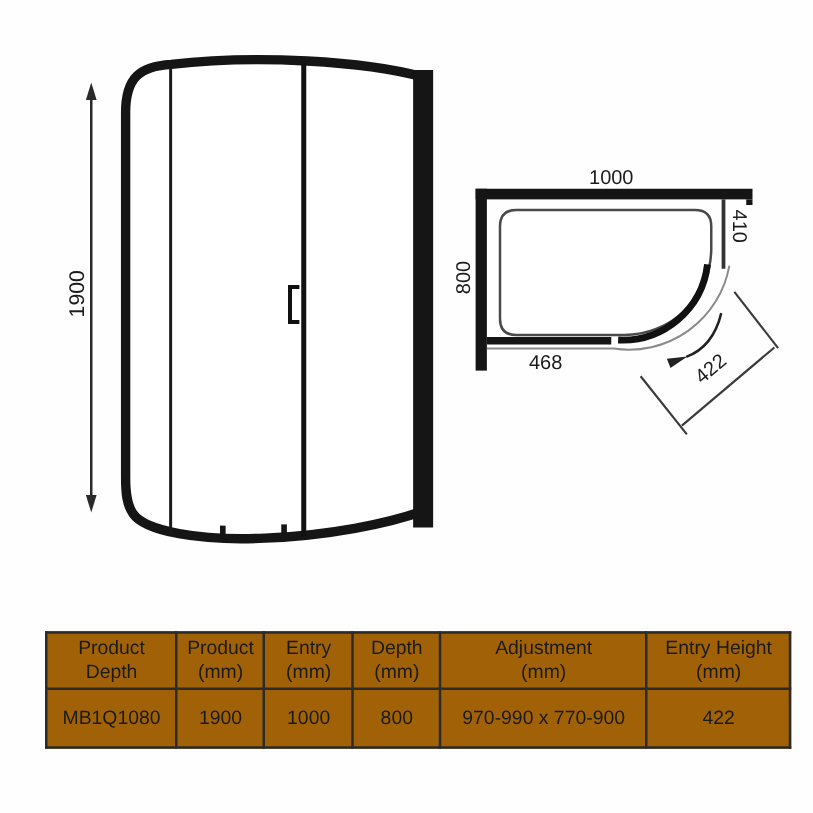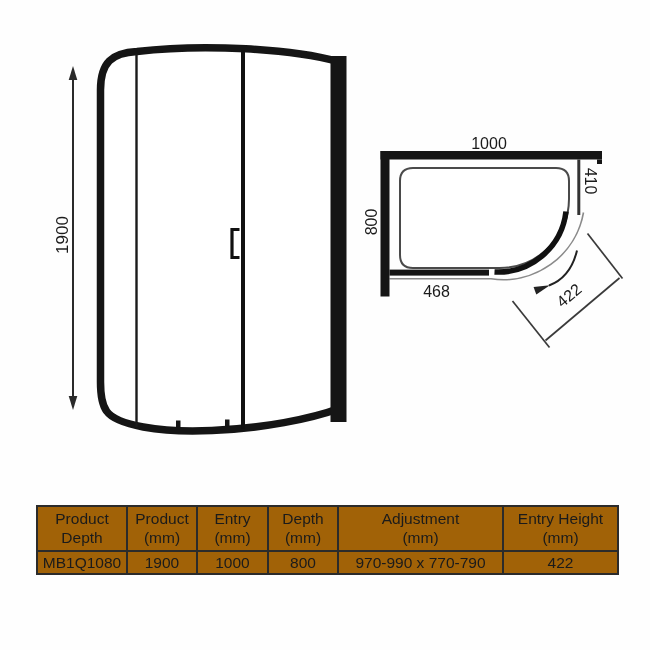--- a/index.html
+++ b/index.html
@@ -37,21 +37,21 @@
     white-space: nowrap;
   }
   .spec-table th {
     font-size: 15.5px;
     line-height: 19px;
     padding: 2px 0 3px 0;
   }
   .spec-table td {
     font-size: 15.5px;
     height: 21px;
-    padding: 0;
+    padding: 12px;
   }
 </style>
 </head>
 <body>
 
 <div class="canvas">
 
   <svg class="drawing" width="650" height="650" viewBox="0 0 650 650" xmlns="http://www.w3.org/2000/svg">
     <defs>
       <marker id="arrowhead" markerUnits="userSpaceOnUse" markerWidth="18" markerHeight="12" refX="2" refY="6" orient="auto">
@@ -155,19 +155,19 @@
           <div>(mm)</div>
         </th>
       </tr>
     </thead>
     <tbody>
       <tr>
         <td>MB1Q1080</td>
         <td>1900</td>
         <td>1000</td>
         <td>800</td>
-        <td>970-990 x 770-790</td>
+        <td>970-990 x 770-900</td>
         <td>422</td>
       </tr>
     </tbody>
   </table>
 
 </div>
 
 </body></html>

